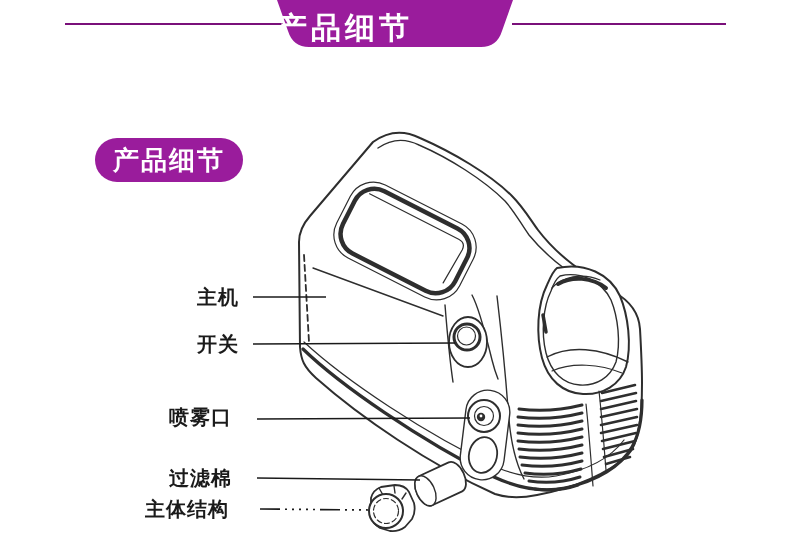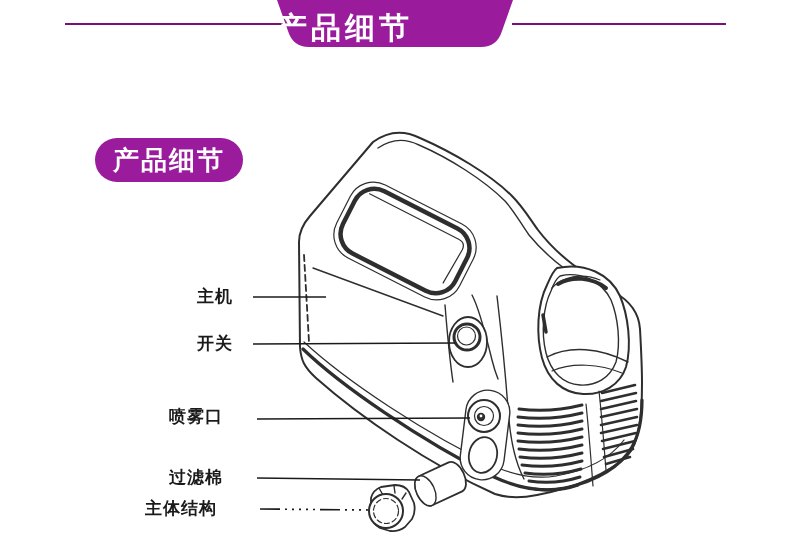--- a/index.html
+++ b/index.html
@@ -26,21 +26,21 @@
   .badge span{color:#fff;font-size:26px;font-weight:600;letter-spacing:2px;}
   .drawing{position:absolute;left:0;top:0;width:790px;height:557px;}
   .drawing *{vector-effect:none;}
   .ln{fill:none;stroke:var(--line);stroke-linecap:round;stroke-linejoin:round;}
   .fw{fill:#ffffff;}
   .s1{stroke-width:1.2px;} .s14{stroke-width:1.4px;} .s18{stroke-width:1.8px;}
   .s2{stroke-width:2px;} .s26{stroke-width:2.6px;} .s3{stroke-width:3px;}
   .s35{stroke-width:3.5px;} .s45{stroke-width:4.5px;}
   .leader{fill:none;stroke:var(--ink);stroke-width:1.7px;}
   .part-label{
-    position:absolute;color:var(--ink);font-size:17px;font-weight:600;
+    position:absolute;color:var(--ink);font-size:20px;font-weight:600;
     letter-spacing:1px;line-height:24px;white-space:nowrap;
   }
 </style>
 </head>
 <body>
 
 <div class="page">
 
   <div class="divider divider-left"></div>
   <div class="divider divider-right"></div>

